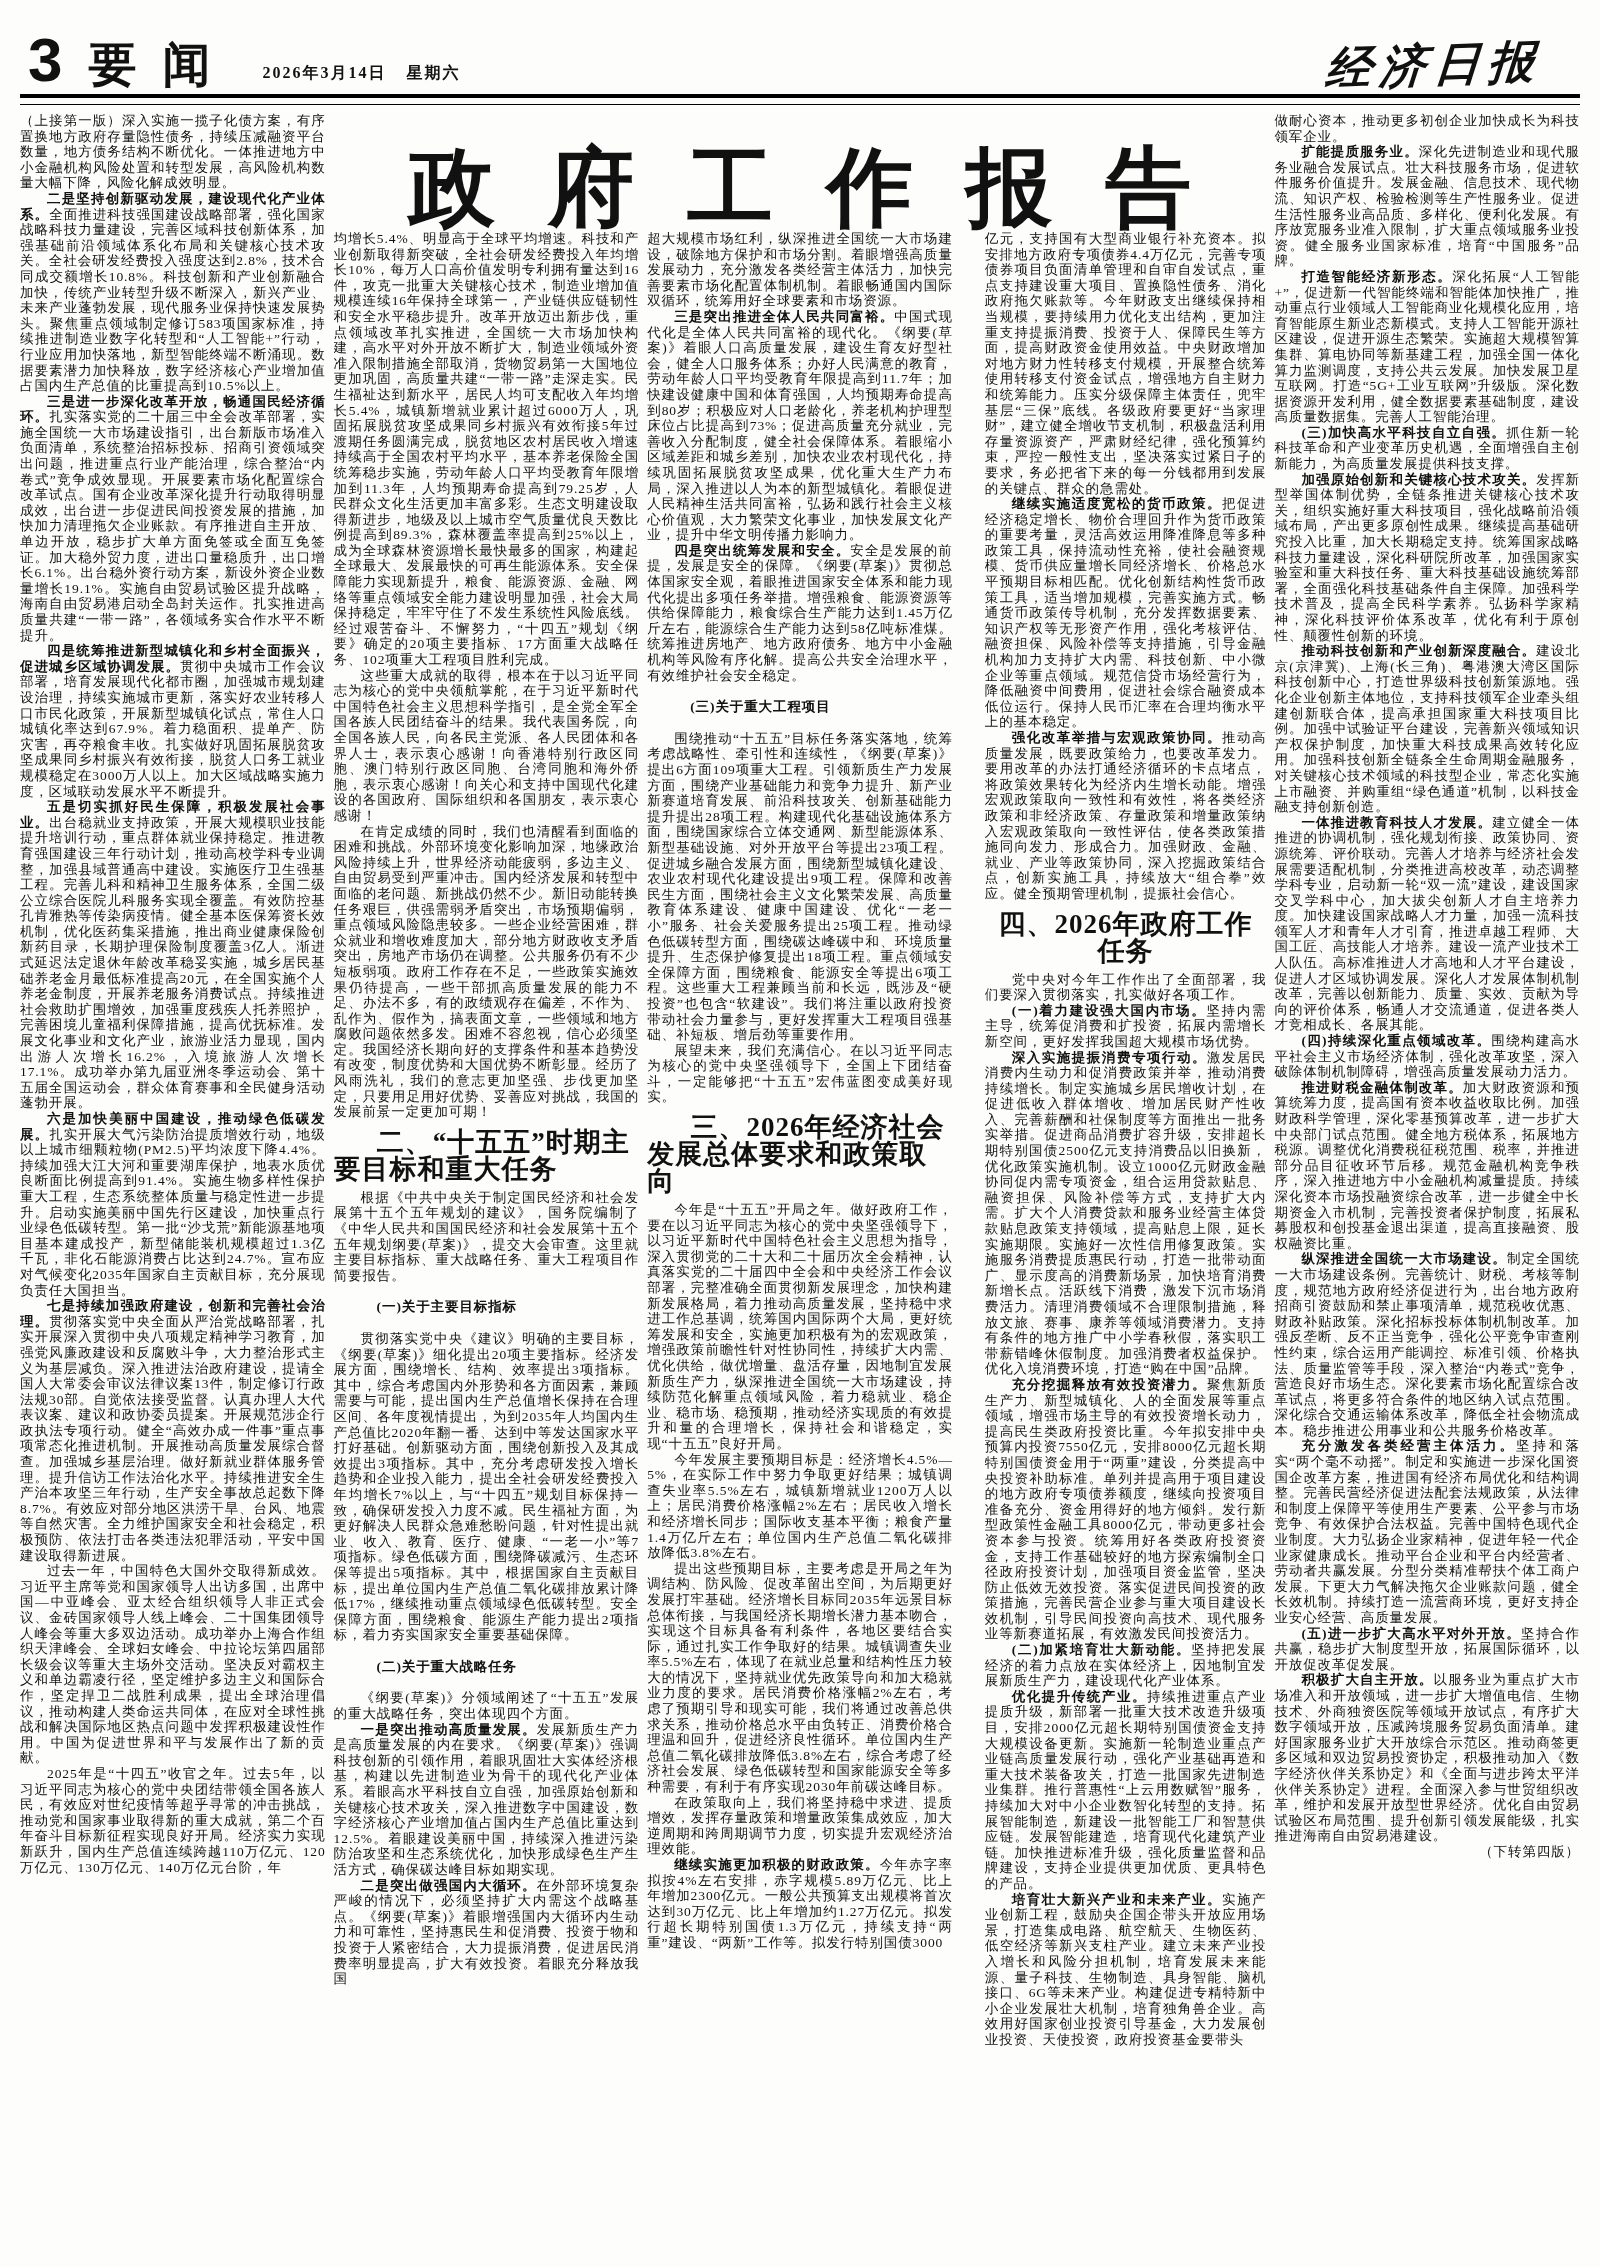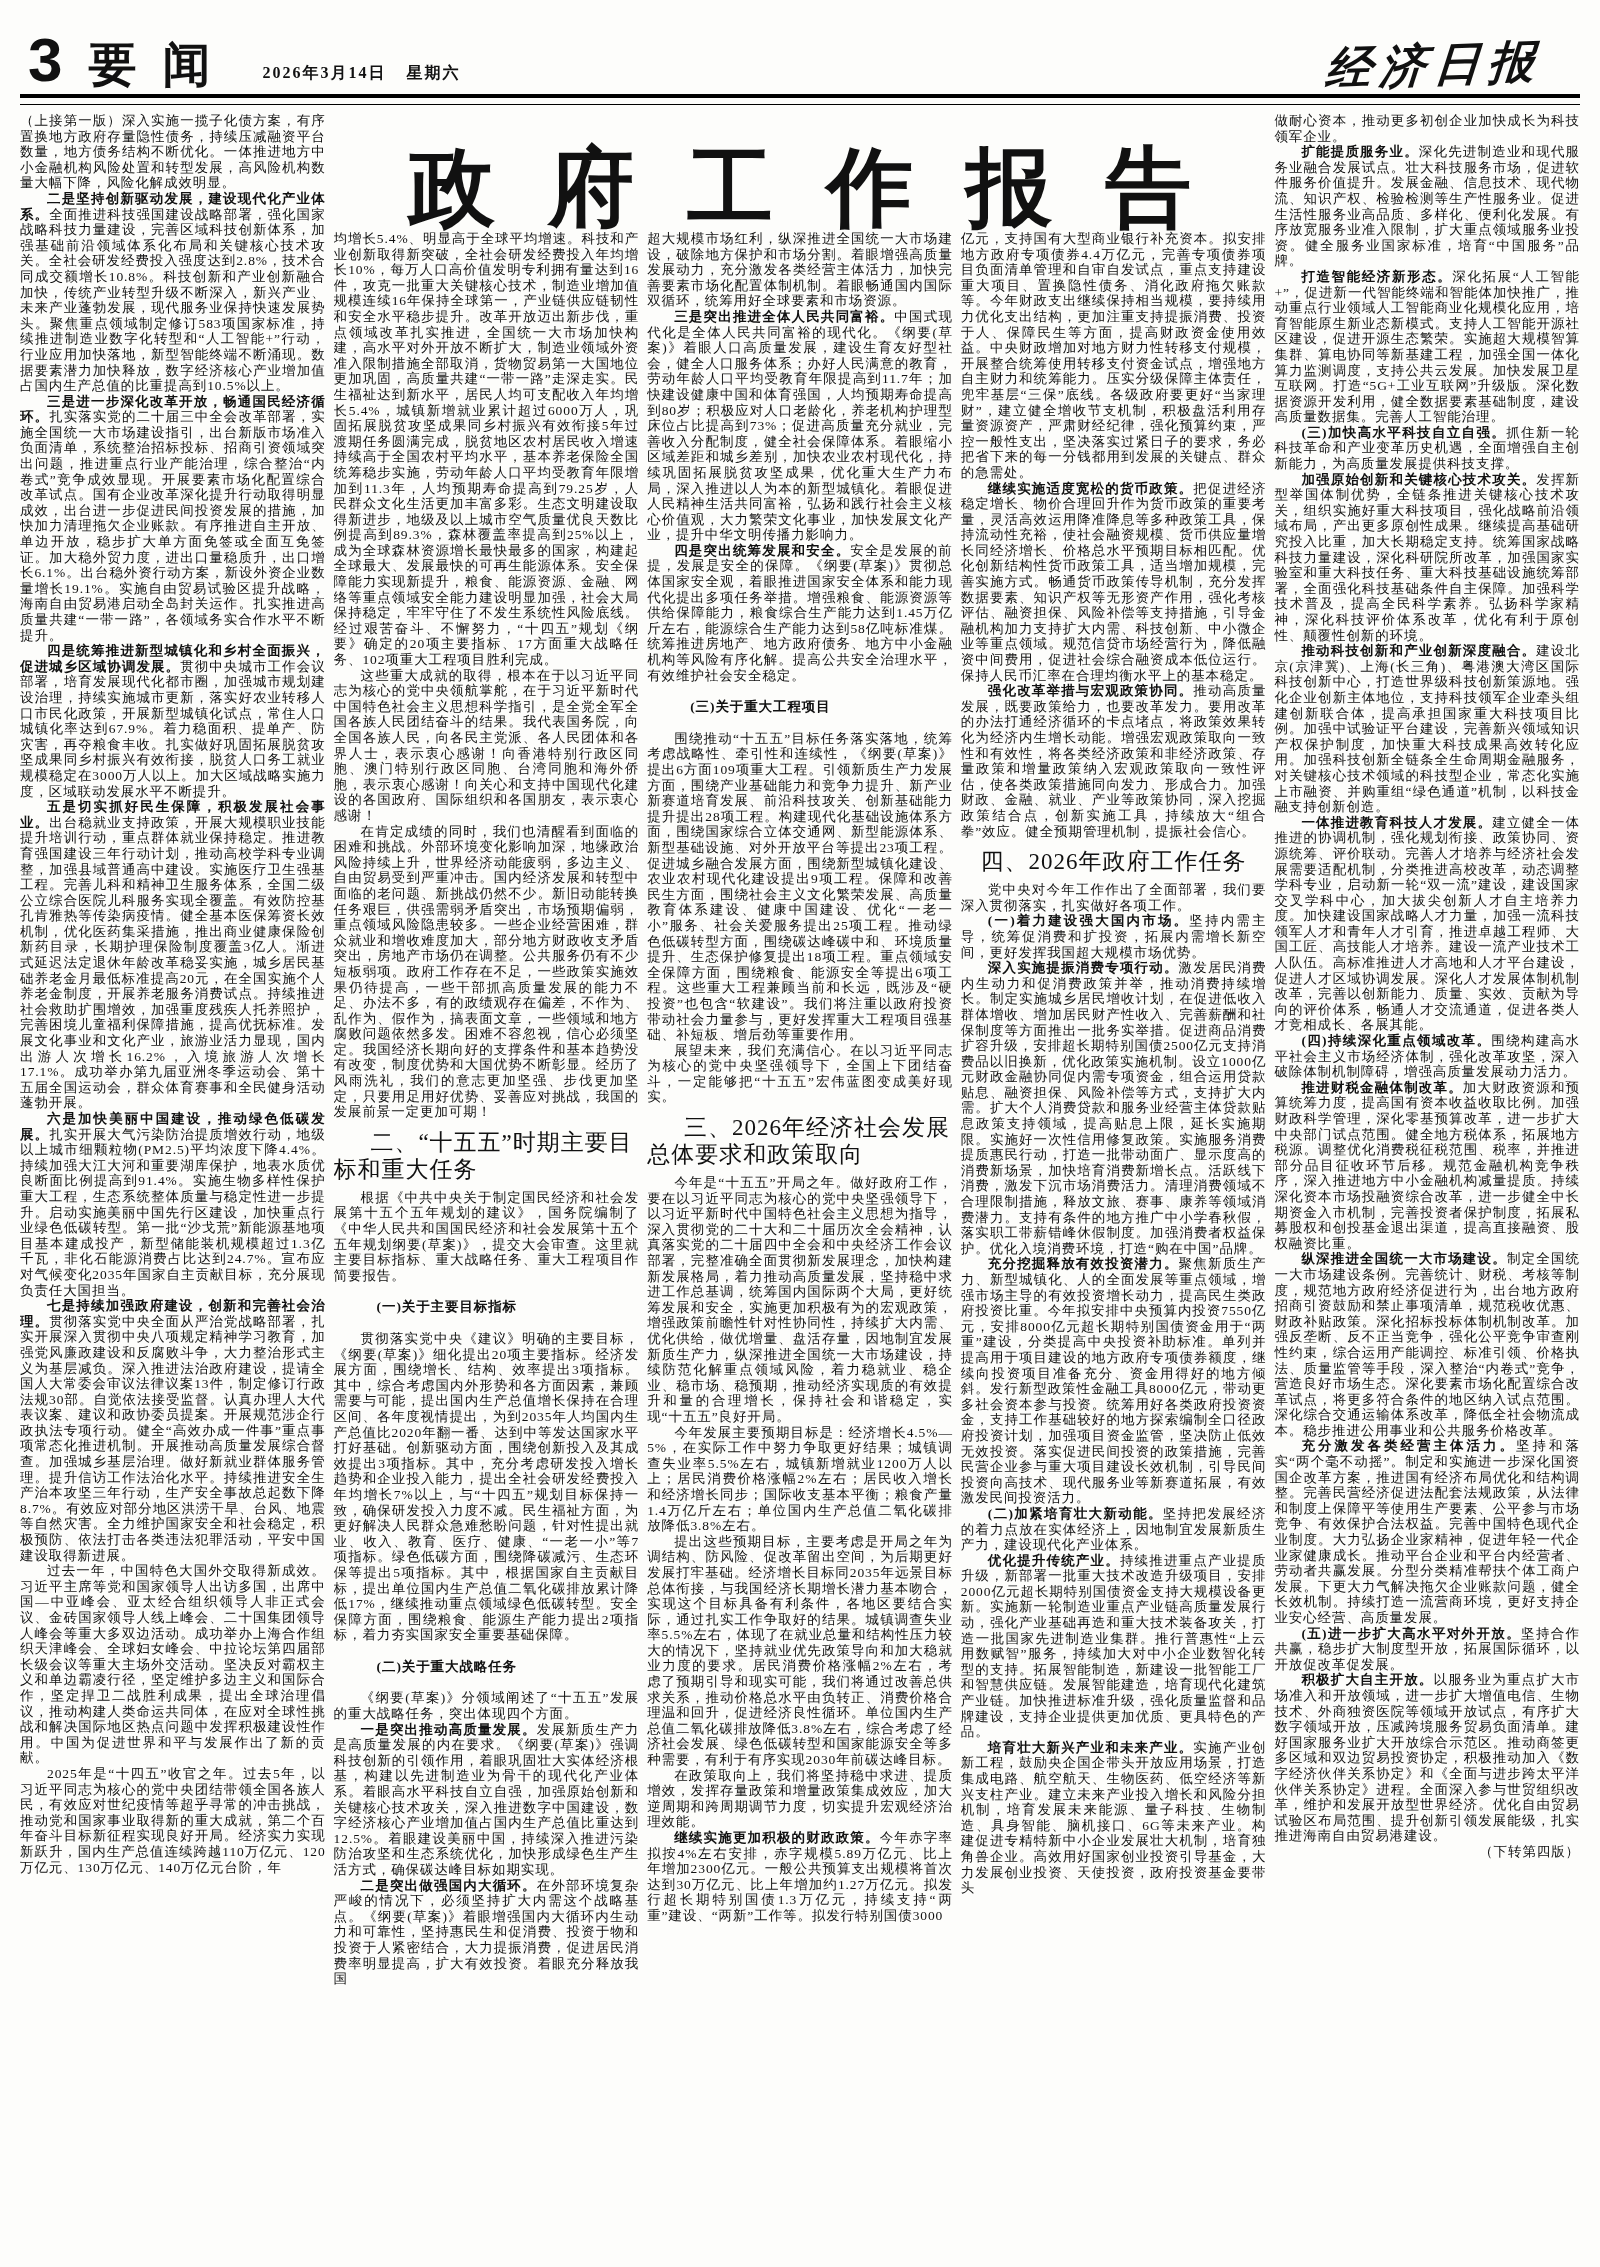--- a/index.html
+++ b/index.html
@@ -18,30 +18,30 @@
     letter-spacing:8px;padding-right:30px;line-height:1;}
   .rule{height:6px;border-top:4px solid #000;border-bottom:1px solid #000;margin-top:6px;}
   
   .grid{display:grid;grid-template-columns:repeat(5,1fr);column-gap:8px;
     height:2130px;margin-top:8px;overflow:hidden;}
   .col{overflow:hidden;text-align:justify;}
   .col-1{grid-column:1;grid-row:1/3;}
   .title-block{grid-column:2/5;grid-row:1;display:flex;align-items:flex-end;justify-content:center;overflow:hidden;}
   .col-2{grid-column:2;grid-row:2;}
   .col-3{grid-column:3;grid-row:2;}
-  .col-4{grid-column:4;grid-row:2;}
+  .col-4{grid-column:4;grid-row:2;margin-left:24px;}
   .col-5{grid-column:5;grid-row:1/3;}
   .grid{grid-template-rows:118px 1fr;}
   .page-title{font-size:86px;font-weight:900;white-space:nowrap;
     letter-spacing:0.62em;text-indent:0.62em;line-height:1;}
   
   .col p{margin:0;font-size:13.5px;line-height:15.6px;letter-spacing:0.9px;text-indent:2em;}
   .col p.noind{text-indent:0;}
   .col p b.lead{font-weight:700;}
-  .col h2{font-size:23px;line-height:27px;font-weight:400;margin:9px 0 7px 0;
+  .col h2{font-size:27px;line-height:27px;font-weight:700;margin:9px 0 7px 0;
     text-align:left;text-indent:1.6em;letter-spacing:1px;}
   .col h2.center{text-align:center;text-indent:0;}
   .col h3{font-size:13.5px;line-height:15.6px;font-weight:900;margin:16px;text-indent:2em;letter-spacing:0.9px;}
   .note{text-align:right;font-size:13.5px;letter-spacing:1px;margin-top:4px;}
 </style>
 </head>
 <body>
 
 <div class="page">
   <div class="hdr">

